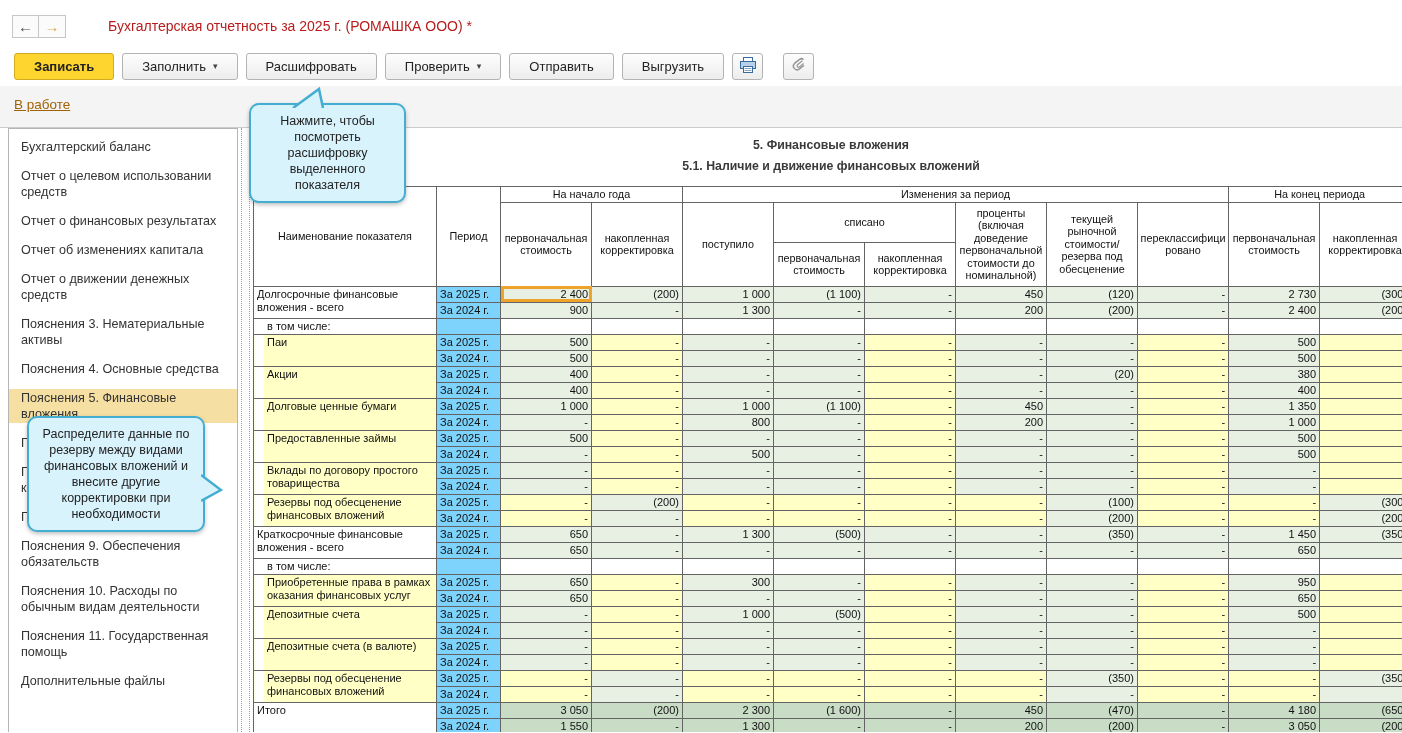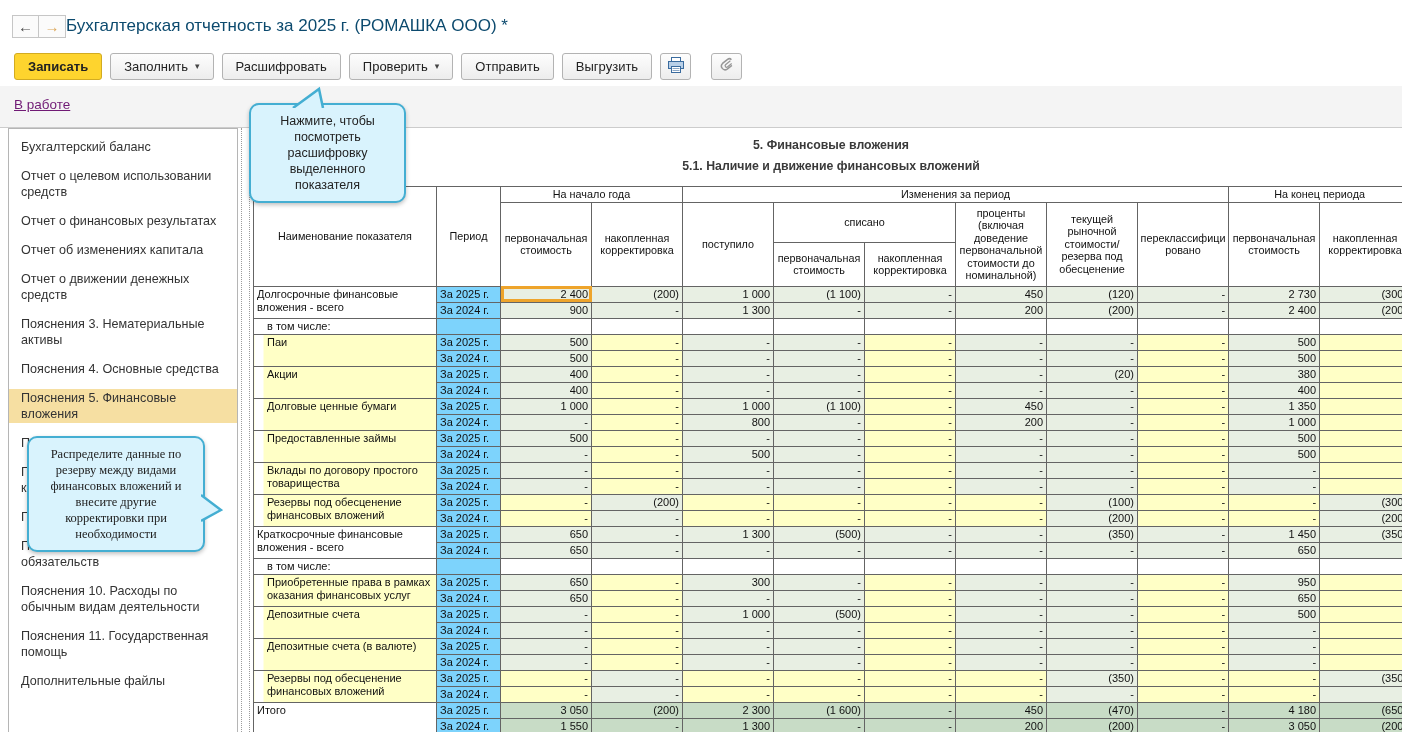--- a/index.html
+++ b/index.html
@@ -12,39 +12,39 @@
   .titlebar { display:flex; align-items:center; padding:10px 14px 4px 12px; height:46px; }
   .navbtns { display:flex; }
   .navbtn {
     width:27px; height:23px; border:1px solid #c6c6c6; background:#fbfbfb;
     display:flex; align-items:center; justify-content:center;
     font-size:15px; line-height:1; cursor:pointer;
   }
   .navbtn + .navbtn { border-left:none; }
   .navbtn.back { color:#4a4a4a; }
   .navbtn.fwd  { color:#dca75a; }
-  .page-title { font-size:17px; color:#0c4a6e; white-space:nowrap; }
+  .page-title { margin-left:42px; font-size:14px; color:#b91c1c; white-space:nowrap; }
 
   
   .toolbar { display:flex; align-items:center; gap:8px; padding:6px 0 6px 14px; height:40px; }
   .btn {
-    height:27px; padding:0 13px; display:inline-flex; align-items:center; gap:6px;
+    height:27px; padding:0 19px; display:inline-flex; align-items:center; gap:6px;
     background:linear-gradient(#fdfdfd,#ededed); border:1px solid #b3b3b3; border-radius:3px;
     font-size:13px; color:#222; cursor:pointer; white-space:nowrap;
   }
   .btn .caret { font-size:9px; color:#444; margin-left:1px; }
   .btn.primary { background:#fed42e; border-color:#d2ab22; font-weight:bold; }
   .iconbtn { width:31px; padding:0; justify-content:center; }
   .iconbtn.attach { margin-left:12px; }
 
   
   .statusbar {
     height:42px; background:#f4f4f4; border-bottom:1px solid #cccccc; padding:9px 14px;
   }
-  .status-link { font-size:13.5px; color:#701a75; text-decoration:underline; cursor:pointer; }
+  .status-link { font-size:13.5px; color:#a16207; text-decoration:underline; cursor:pointer; }
 
   
   .content { display:flex; height:604px; background:#fff; }
   .sidebar {
     width:230px; margin-left:8px; border:1px solid #b5b5b5; border-bottom:none;
     padding:9px 0 0 0; overflow:hidden; background:#fff;
   }
   .side-item {
     font-size:12.6px; line-height:16px; color:#333; padding:1px 6px 1px 12px;
     margin-bottom:11px; cursor:pointer;
@@ -84,21 +84,21 @@
   .c-t { background:#c8dcc6; } .c-w { background:#fff; }
   td.sel { outline:3px solid #eea42b; outline-offset:-3px; }
 
   
   .tooltip {
     position:absolute; z-index:20; background:#d9f3fd; border:2px solid #44aed2;
     border-radius:10px; padding:8px 6px; text-align:center; font-size:12.5px;
     line-height:16px; color:#222; box-shadow:0 2px 4px rgba(0,0,0,.25);
   }
   #tip-decrypt { left:249px; top:103px; width:157px; }
-  #tip-reserve { left:27px;  top:436px; width:178px;font-family:Liberation Serif, serif; }
+  #tip-reserve { left:27px;  top:416px; width:178px; }
   .tail { position:absolute; }
   #tip-decrypt .tail { left:38px; top:-19px; width:44px; height:22px; }
   #tip-reserve .tail { right:-20px; top:54px; width:22px; height:32px; }
 </style>
 </head>
 <body>
 
 <div class="titlebar">
   <div class="navbtns">
     <div class="navbtn back">←</div>

